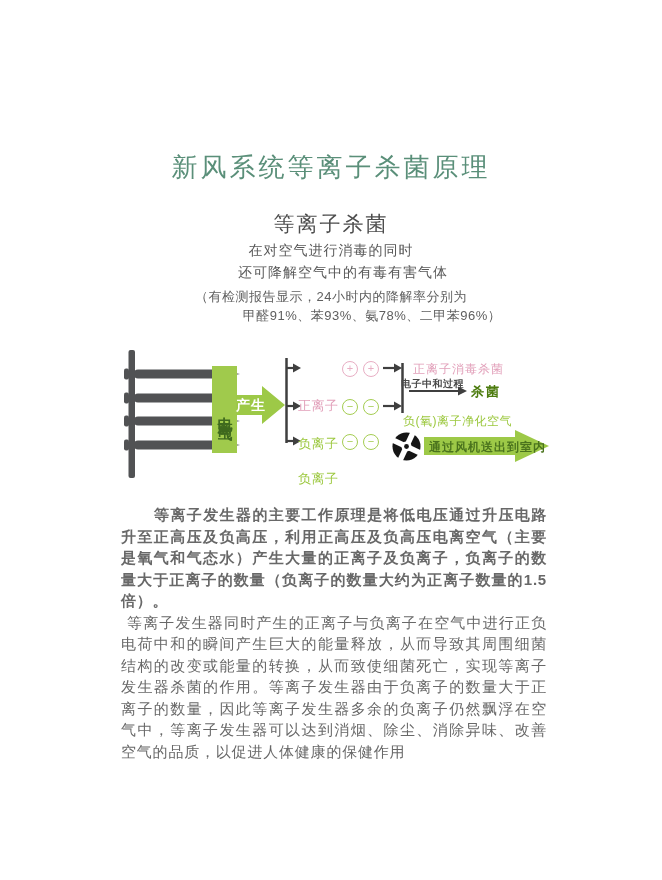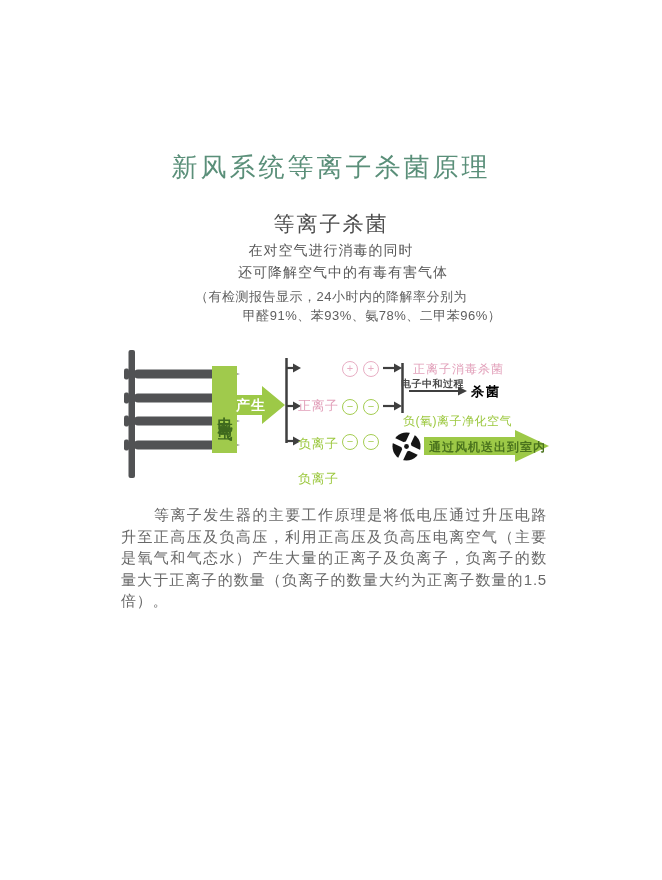--- a/index.html
+++ b/index.html
@@ -41,30 +41,30 @@
   .green-t{color:#9cc83f;}
   .ion-circle{
     width:14px;height:14px;border-radius:50%;
     border:1.5px solid;display:flex;align-items:center;justify-content:center;
     font-size:11px;line-height:11px;background:#ffffff;
   }
   .pink-c{border-color:#e8aec4;color:#e8aec4;}
   .green-c{border-color:#a5cd52;color:#a5cd52;}
   .positive-result{left:413px;top:361px;font-size:12px;letter-spacing:1px;color:#e2a0ba;}
   .neutral-process{left:401px;top:377px;font-size:10px;color:#4a4a4a;font-weight:bold;letter-spacing:0.5px;}
-  .sterilize-label{left:471px;top:383px;font-size:13px;color:#000000;font-weight:bold;letter-spacing:2px;}
+  .sterilize-label{left:471px;top:383px;font-size:13px;color:#4d7c0f;font-weight:bold;letter-spacing:2px;}
   .negative-result{left:403px;top:413px;font-size:12px;color:#9cc83f;letter-spacing:0.5px;}
   .fan-arrow-label{left:429px;top:439px;font-size:12px;font-weight:bold;color:#4a731d;letter-spacing:1px;}
 
   
   .body-text{left:121px;top:504px;width:426px;
     font-size:15px;line-height:21.5px;color:#686868;letter-spacing:0.8px;
     text-align:justify;}
   .body-text p{margin:0;}
-  .para-1{text-indent:2.2em;}
+  .para-1{text-indent:2.2em;font-weight:bold;}
   .para-2{text-indent:0.4em;}
 </style>
 </head>
 <body>
 
 <div class="abs page-title">新风系统等离子杀菌原理</div>
 
 <div class="abs intro-heading">等离子杀菌</div>
 <div class="abs intro-line1">在对空气进行消毒的同时</div>
 <div class="abs intro-line2">还可降解空气中的有毒有害气体</div>
@@ -146,13 +146,14 @@
 <div class="abs ion-circle green-c" style="left:363px;top:433.5px;">−</div>
 
 <div class="abs positive-result">正离子消毒杀菌</div>
 <div class="abs neutral-process">电子中和过程</div>
 <div class="abs sterilize-label">杀菌</div>
 <div class="abs negative-result">负(氧)离子净化空气</div>
 <div class="abs fan-arrow-label">通过风机送出到室内</div>
 
 <div class="abs body-text">
   <p class="para-1">等离子发生器的主要工作原理是将低电压通过升压电路升至正高压及负高压，利用正高压及负高压电离空气（主要是氧气和气态水）产生大量的正离子及负离子，负离子的数量大于正离子的数量（负离子的数量大约为正离子数量的1.5倍）。</p>
+  <p class="para-2">等离子发生器同时产生的正离子与负离子在空气中进行正负电荷中和的瞬间产生巨大的能量释放，从而导致其周围细菌结构的改变或能量的转换，从而致使细菌死亡，实现等离子发生器杀菌的作用。等离子发生器由于负离子的数量大于正离子的数量，因此等离子发生器多余的负离子仍然飘浮在空气中，等离子发生器可以达到消烟、除尘、消除异味、改善空气的品质，以促进人体健康的保健作用</p>
 </div>
 
 </body></html>

